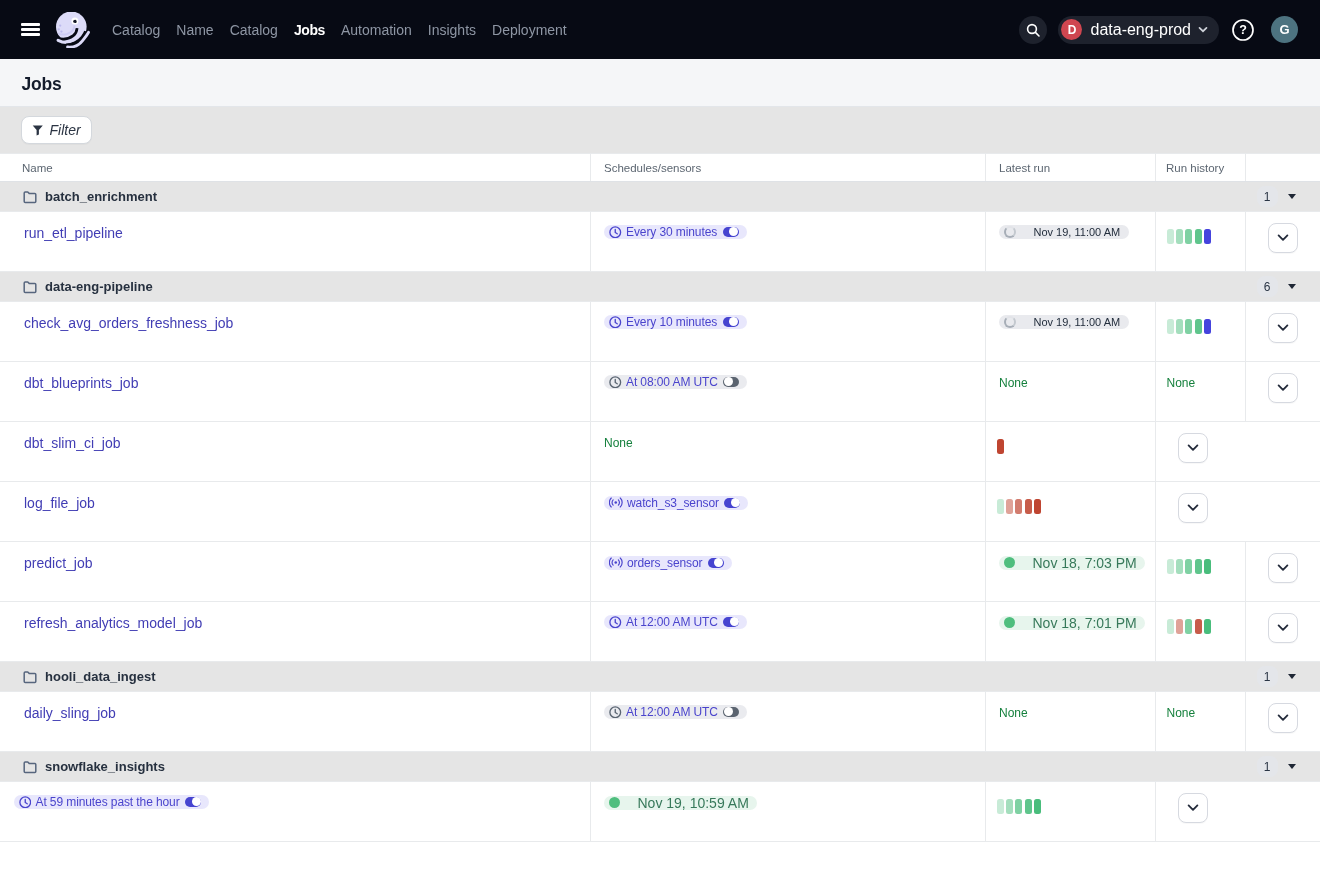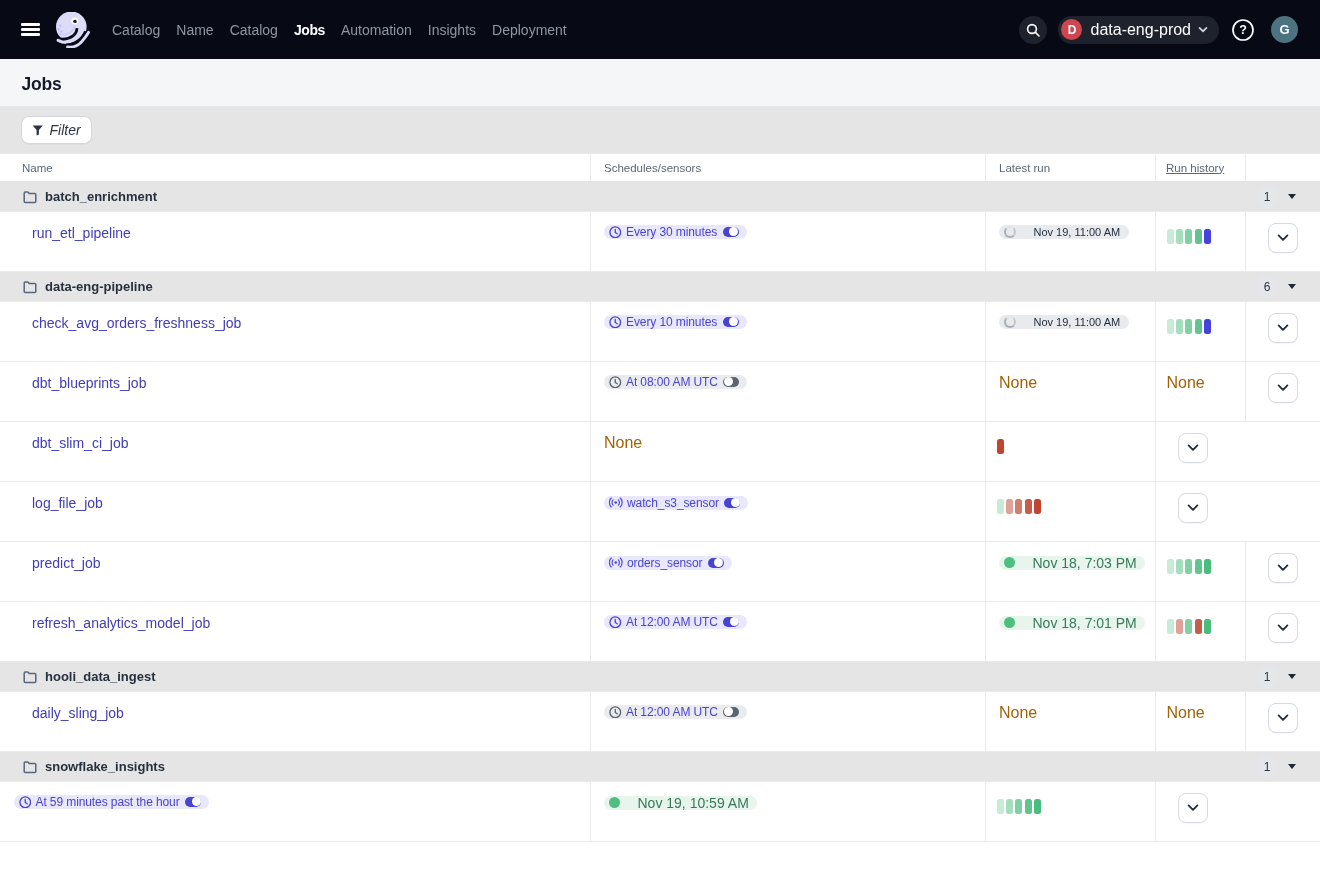--- a/index.html
+++ b/index.html
@@ -27,37 +27,37 @@
 
 
 .filterbar { height:46px; background:#e5e5e5; display:flex; align-items:center; padding-left:21px;font-style:italic; }
 .filterbtn { height:28px; border:1px solid #d4d8dd; border-radius:8px; background:#fff; display:flex; align-items:center; padding:0 10px; gap:6px; box-shadow:0 1px 1px rgba(0,0,0,0.03); }
 .filterbtn .lbl { font-size:14px; color:#2b3443; font-weight:500; }
 
 
 .thead { height:29px; border-top:1px solid #e8eaec; border-bottom:1px solid #dfe2e6; display:grid; grid-template-columns:590.5px 395px 170px 90px 1fr; align-items:center; font-size:11.5px; color:#5c6671; }
 .thead > div { padding-left:22px; height:100%; display:flex; align-items:center; border-right:1px solid #e8eaec; }
 .thead > div:nth-child(2), .thead > div:nth-child(3) { padding-left:13.5px; }
-.thead > div:nth-child(4) { padding-left:10.5px;text-decoration:underline; }
+.thead > div:nth-child(4) { padding-left:10.5px; }
 .thead > div:last-child { border-right:none; }
 
 .grouprow { height:30px; background:#e5e5e5; border-bottom:1px solid #e8eaec; display:flex; align-items:center; padding:0 0 0 22px; }
 .grouprow .gname { margin-left:7px; font-size:13px; font-weight:700; color:#26303f; }
 .grouprow .spacer { flex:1; }
 .gcount { min-width:21px; height:21px; padding:0 6px; border-radius:8px; background:#e4e6ea; color:#2a3545; font-size:12px; display:flex; align-items:center; justify-content:center; }
 .gcaret { margin:0 24.5px 0 10px; width:0; height:0; border-left:4.5px solid transparent; border-right:4.5px solid transparent; border-top:5.5px solid #1f2735; }
 
 .jobrow { height:60px; border-bottom:1px solid #e8eaec; display:grid; grid-template-columns:590.5px 395px 170px 90px 1fr; }
 .jobrow > div { border-right:1px solid #e8eaec; padding-top:12px; }
 .jobrow > div:last-child { border-right:none; padding-top:11px; }
-.cell-name { padding-left:32px; }
+.cell-name { padding-left:24px; }
 .cell-name a { font-size:14px; color:#413db4; text-decoration:none; }
 .cell-sched, .cell-latest { padding-left:13.5px; }
 .cell-hist { padding-left:11px; }
-.none { font-size:16px; color:#a16207; line-height:18px; }
+.none { font-size:12px; color:#15803d; line-height:18px; }
 
 
 .badge { display:inline-flex; align-items:center; height:14px; border-radius:8px; }
 .badge.lav { background:#e8e7fc; color:#4a44cd; font-size:12px; padding:0 8px 0 5px; }
 .badge.gray { background:#eaebef; color:#4a44cd; font-size:12px; padding:0 8px 0 5px; }
 .badge .st { margin:0 5.5px 0 4.5px; letter-spacing:-0.1px; }
 .badge.runload { background:#e9eaee; color:#232e3d; font-size:11px; padding:0 8.5px 0 4.5px; }
 .badge.runok { background:#e7f5ed; color:#37795a; font-size:14px; padding:0 8.5px 0 4.5px; }
 .badge.runfail { background:#fbeae7; color:#a2402e; font-size:11px; padding:0 8.5px 0 4.5px; }
 .badge .rt { margin-left:18px; }

